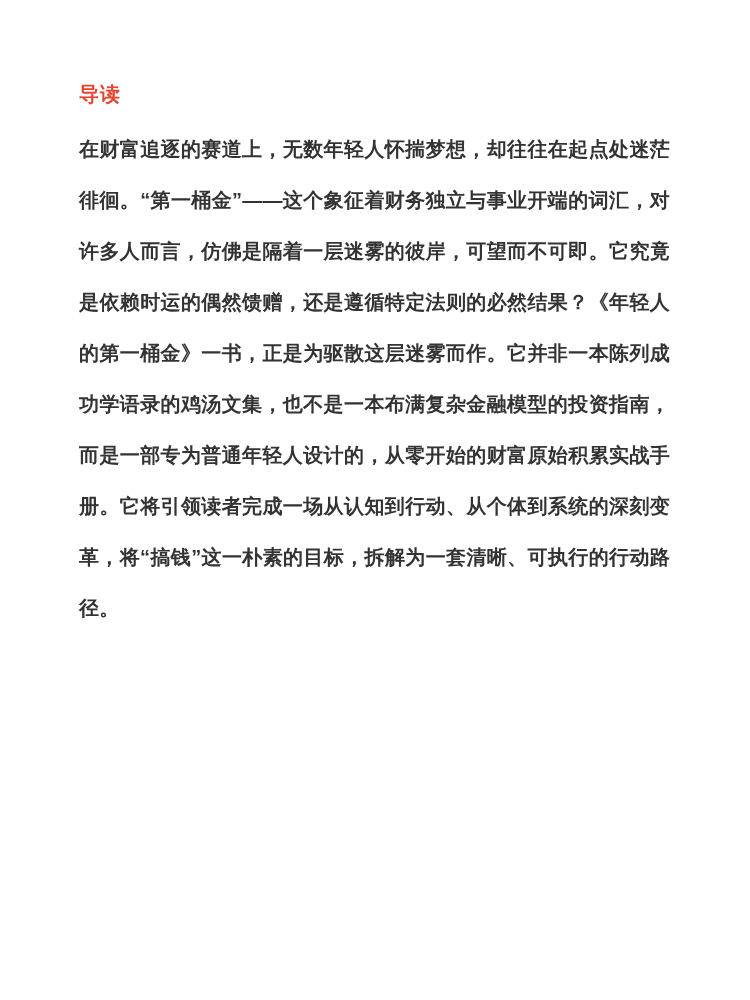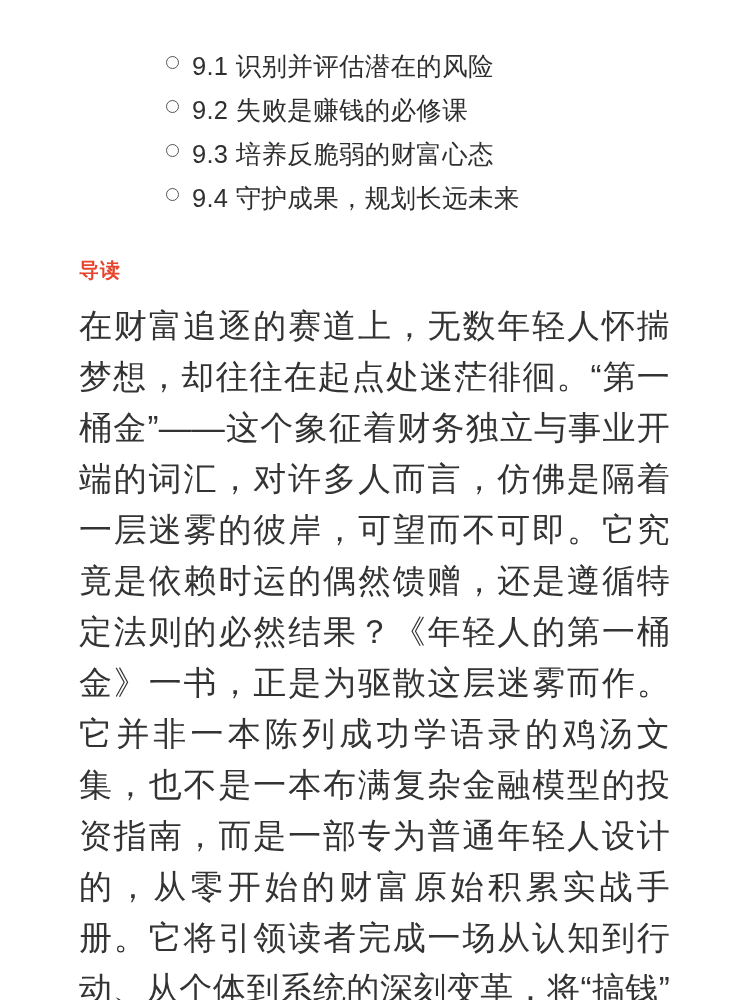--- a/index.html
+++ b/index.html
@@ -61,50 +61,33 @@
     font-weight: bold;
     color: #e8432c;
     letter-spacing: 1px;
     line-height: 1.2;
   }
 
   
   .body-text {
     margin: 0;
     padding: 0 18px 0 17px;
-    font-size: 33px;
+    font-size: 20px;
     line-height: 51px;
     color: #333333;
     text-align: justify;
     text-justify: inter-character;
     letter-spacing: 0.2px;
     text-indent: 0;
+    font-weight: bold;
   }
 </style>
 </head>
 <body>
 
 <div class="page">
 
-  <ul class="toc-list">
-    <li class="toc-item">
-      <span class="toc-bullet"></span>
-      <span class="toc-text">9.1 识别并评估潜在的风险</span>
-    </li>
-    <li class="toc-item">
-      <span class="toc-bullet"></span>
-      <span class="toc-text">9.2 失败是赚钱的必修课</span>
-    </li>
-    <li class="toc-item">
-      <span class="toc-bullet"></span>
-      <span class="toc-text">9.3 培养反脆弱的财富心态</span>
-    </li>
-    <li class="toc-item">
-      <span class="toc-bullet"></span>
-      <span class="toc-text">9.4 守护成果，规划长远未来</span>
-    </li>
-  </ul>
 
   <h2 class="section-heading">导读</h2>
 
   <p class="body-text">在财富追逐的赛道上，无数年轻人怀揣梦想，却往往在起点处迷茫徘徊。“第一桶金”——这个象征着财务独立与事业开端的词汇，对许多人而言，仿佛是隔着一层迷雾的彼岸，可望而不可即。它究竟是依赖时运的偶然馈赠，还是遵循特定法则的必然结果？《年轻人的第一桶金》一书，正是为驱散这层迷雾而作。它并非一本陈列成功学语录的鸡汤文集，也不是一本布满复杂金融模型的投资指南，而是一部专为普通年轻人设计的，从零开始的财富原始积累实战手册。它将引领读者完成一场从认知到行动、从个体到系统的深刻变革，将“搞钱”这一朴素的目标，拆解为一套清晰、可执行的行动路径。</p>
 
 </div>
 
 </body></html>

